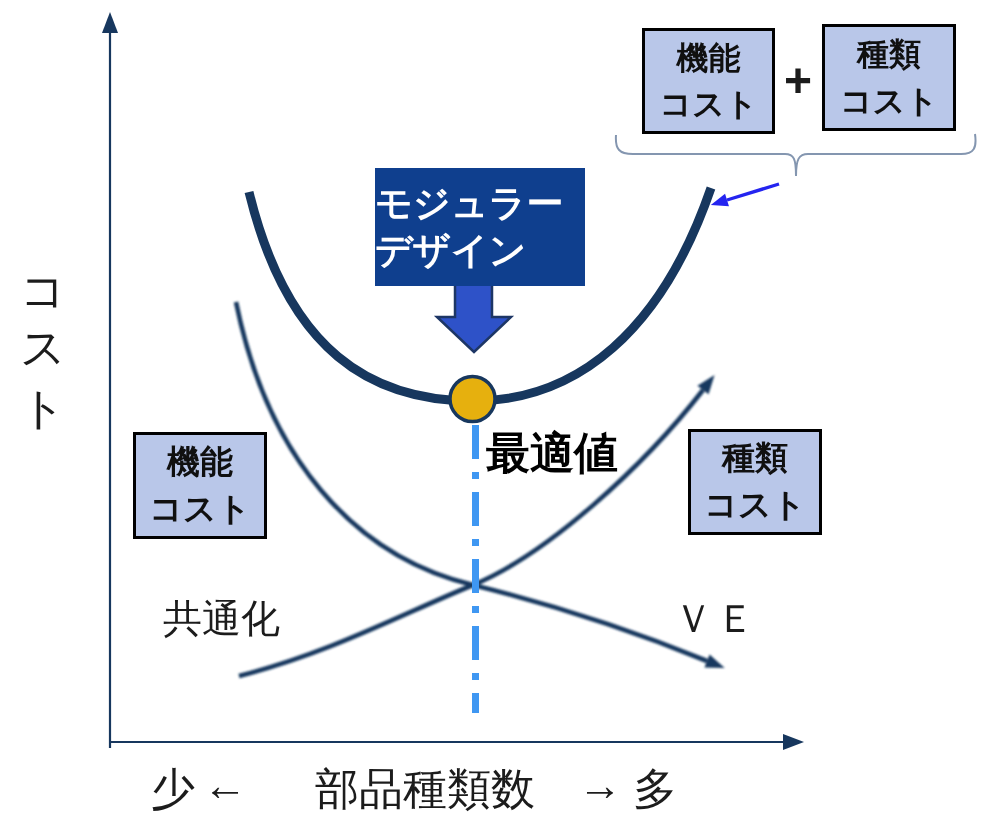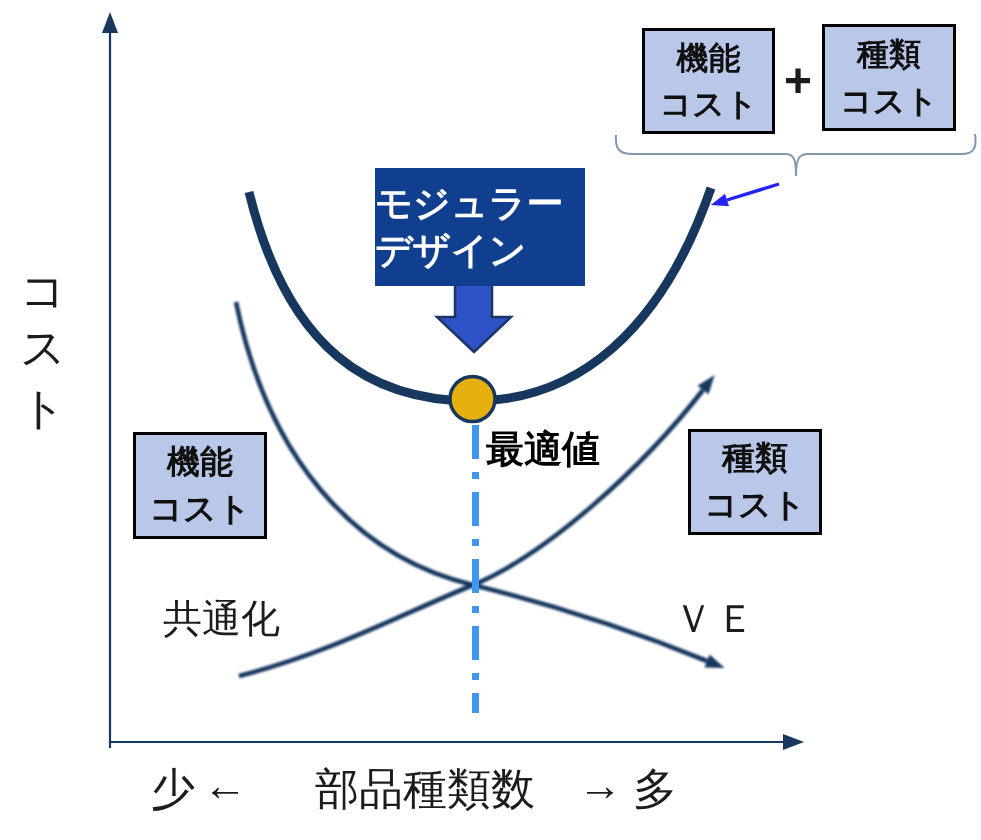--- a/index.html
+++ b/index.html
@@ -33,21 +33,21 @@
   .tagbox { position:absolute; background:var(--boxfill); border:3px solid #000; color:#101010;
             font-weight:bold; text-align:center; display:flex; align-items:center; justify-content:center;
             box-sizing:border-box; }
   #func-box-left  { left:133px; top:432px; width:134px; height:107px; font-size:33px; line-height:1.42; }
   #type-box-right { left:688px; top:429px; width:134px; height:106px; font-size:33px; line-height:1.42; }
   #func-box-top   { left:642px; top:28px;  width:133px; height:106px; font-size:32px; line-height:1.45; }
   #type-box-top   { left:822px; top:24px;  width:134px; height:107px; font-size:32px; line-height:1.45; }
 
   .plus { position:absolute; left:784px; top:53px; font-size:48px; font-weight:600; color:var(--ink); }
 
-  .optimal { position:absolute; left:486px; top:424px; font-size:38px; font-weight:bold; color:#000; }
+  .optimal { position:absolute; left:486px; top:424px; font-size:44px; font-weight:bold; color:#000; }
 
   .freelabel { position:absolute; font-size:39px; color:var(--ink); }
   #commonization { left:163px; top:592px; }
   #ve            { left:674px; top:592px; letter-spacing:3px; }
 
   .xlab { position:absolute; top:760px; font-size:44px; color:var(--ink); }
   #xl-few        { left:151px; }
   #xl-left-arrow { left:203px; }
   #xl-center     { left:315px; }
   #xl-right-arrow{ left:578px; }

